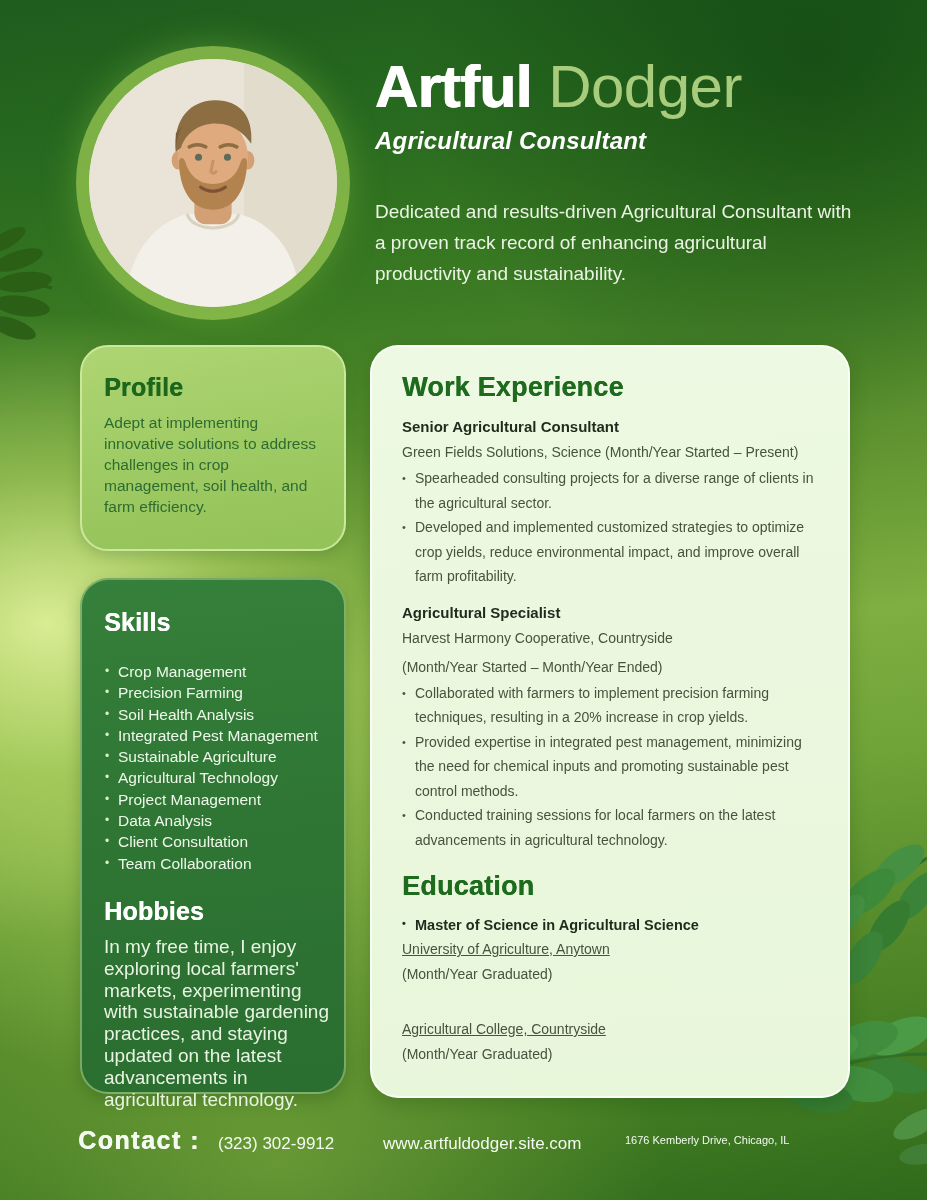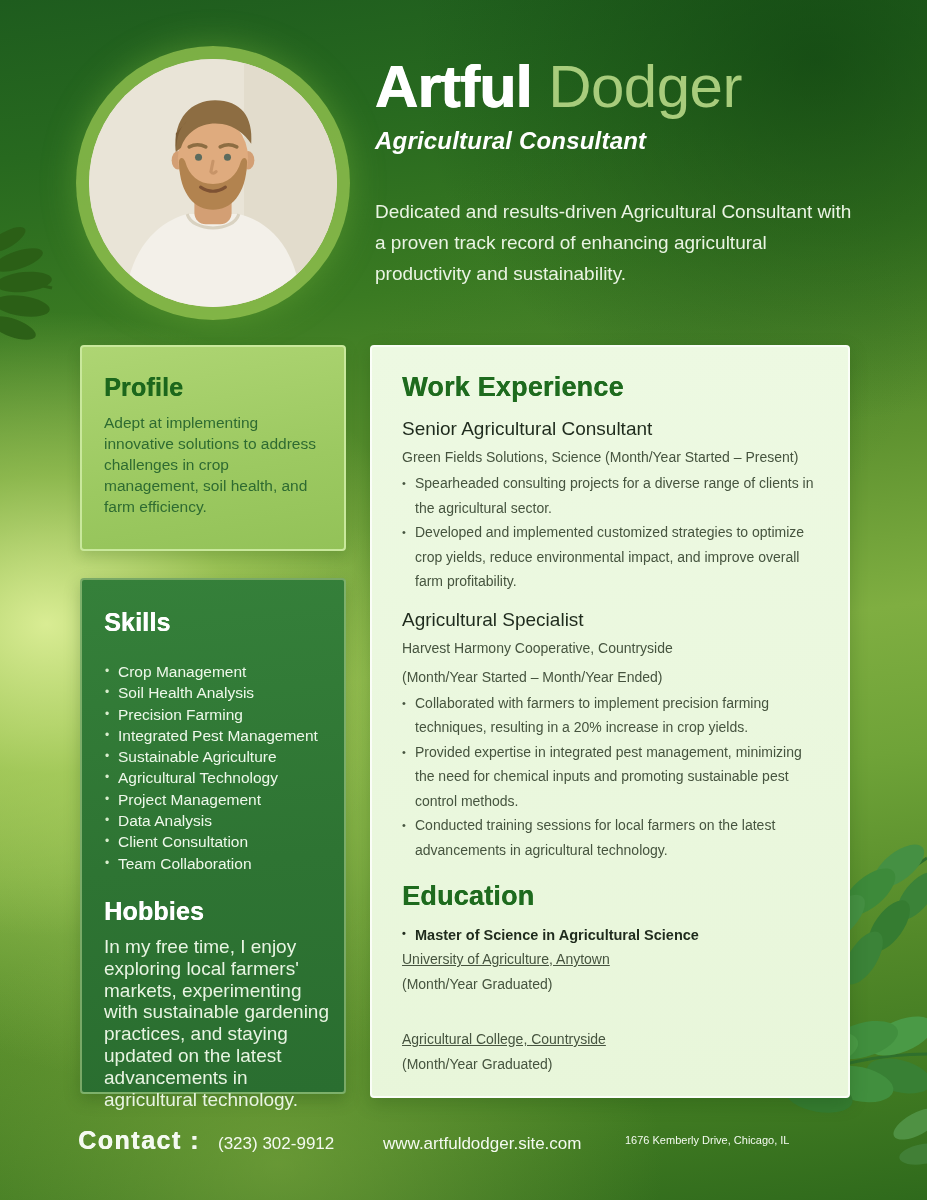--- a/index.html
+++ b/index.html
@@ -31,21 +31,21 @@
   .avatar svg { display:block; width:100%; height:100%; }
 
   .header-text { position:absolute; left:375px; top:56px; width:510px; color:#fff; }
   .name { font-size:60px; font-weight:700; letter-spacing:-0.5px; line-height:1.04; white-space:nowrap; }
   .name .first { color:#ffffff; text-shadow:0.6px 0 0 #fff,-0.6px 0 0 #fff; }
   .name .last  { color:#a8cc7c; font-weight:400; }
   .job-title { margin-top:9px; font-size:24px; font-weight:700; font-style:italic; letter-spacing:0.2px; }
   .summary { margin-top:42px; width:488px; font-size:19px; line-height:1.62; color:#eaf4e3; }
 
   
-  .card { position:absolute; border-radius:4px; }
+  .card { position:absolute; border-radius:28px; }
   .card h2 { font-weight:700; letter-spacing:0.2px; }
 
   .profile-card { left:80px; top:345px; width:266px; height:206px;
     background:linear-gradient(170deg,#aed573 0%,#9cc961 60%,#93c258 100%);
     border:2px solid #c9e89c; box-shadow:0 5px 14px rgba(25,70,15,0.18);
     padding:26px 20px 0 22px; }
   .profile-card h2 { font-size:25px; color:#1c671c; text-shadow:0.4px 0 0 #1c671c; }
   .profile-card p { margin-top:10px; font-size:15.5px; line-height:1.36; color:#2e6b31; }
 
   .skills-card { left:80px; top:578px; width:266px; height:516px;
@@ -58,21 +58,21 @@
   .skills-list li::before { content:"•"; position:absolute; left:1px; top:0; font-size:12px; color:#d9eecd; }
   .hobbies-title { margin-top:23px; }
   .hobbies-text { margin-top:10px; width:226px; font-size:19px; line-height:21.8px; color:#e8f4e2; }
 
   .work-card { left:370px; top:345px; width:480px; height:753px;
     background:linear-gradient(178deg,#edf9e2 0%,#e8f6da 100%);
     border:2px solid rgba(255,255,255,0.75); box-shadow:0 6px 18px rgba(20,60,10,0.22);
     padding:25px 28px 0 30px; }
   .work-card h2 { font-size:27px; color:#1e6b1e; text-shadow:0.4px 0 0 #1e6b1e; }
   .job { margin-top:15px; }
-  .job-role { font-size:19px; font-weight:400; color:#1f2b1d; }
+  .job-role { font-size:15px; font-weight:700; color:#1f2b1d; }
   .job-meta { margin-top:5px; font-size:14px; line-height:24px; color:#46543f; white-space:nowrap; }
   .job-bullets { list-style:none; margin-top:2px; }
   .job-bullets li { position:relative; padding-left:13px; font-size:14px; line-height:24.5px; color:#46543f; }
   .job-bullets li::before { content:"•"; position:absolute; left:0; top:0; font-size:11px; color:#46543f; }
   .edu-title { margin-top:19px; }
   .edu-item { margin-top:15px; }
   .edu-item + .edu-item { margin-top:31px; }
   .edu-degree { position:relative; padding-left:13px; font-size:14.5px; font-weight:700; color:#1f2b1d; }
   .edu-degree::before { content:"•"; position:absolute; left:0; top:0; font-size:11px; color:#1f2b1d; }
   .edu-line { font-size:14px; line-height:24.5px; color:#46543f; }
@@ -172,22 +172,22 @@
 
   <section class="card profile-card">
     <h2>Profile</h2>
     <p>Adept at implementing innovative solutions to address challenges in crop management, soil health, and farm efficiency.</p>
   </section>
 
   <section class="card skills-card">
     <h2>Skills</h2>
     <ul class="skills-list">
       <li>Crop Management</li>
+      <li>Precision Farming</li>
       <li>Soil Health Analysis</li>
-      <li>Precision Farming</li>
       <li>Integrated Pest Management</li>
       <li>Sustainable Agriculture</li>
       <li>Agricultural Technology</li>
       <li>Project Management</li>
       <li>Data Analysis</li>
       <li>Client Consultation</li>
       <li>Team Collaboration</li>
     </ul>
     <h2 class="hobbies-title">Hobbies</h2>
     <p class="hobbies-text">In my free time, I enjoy exploring local farmers' markets, experimenting with sustainable gardening practices, and staying updated on the latest advancements in agricultural technology.</p>

